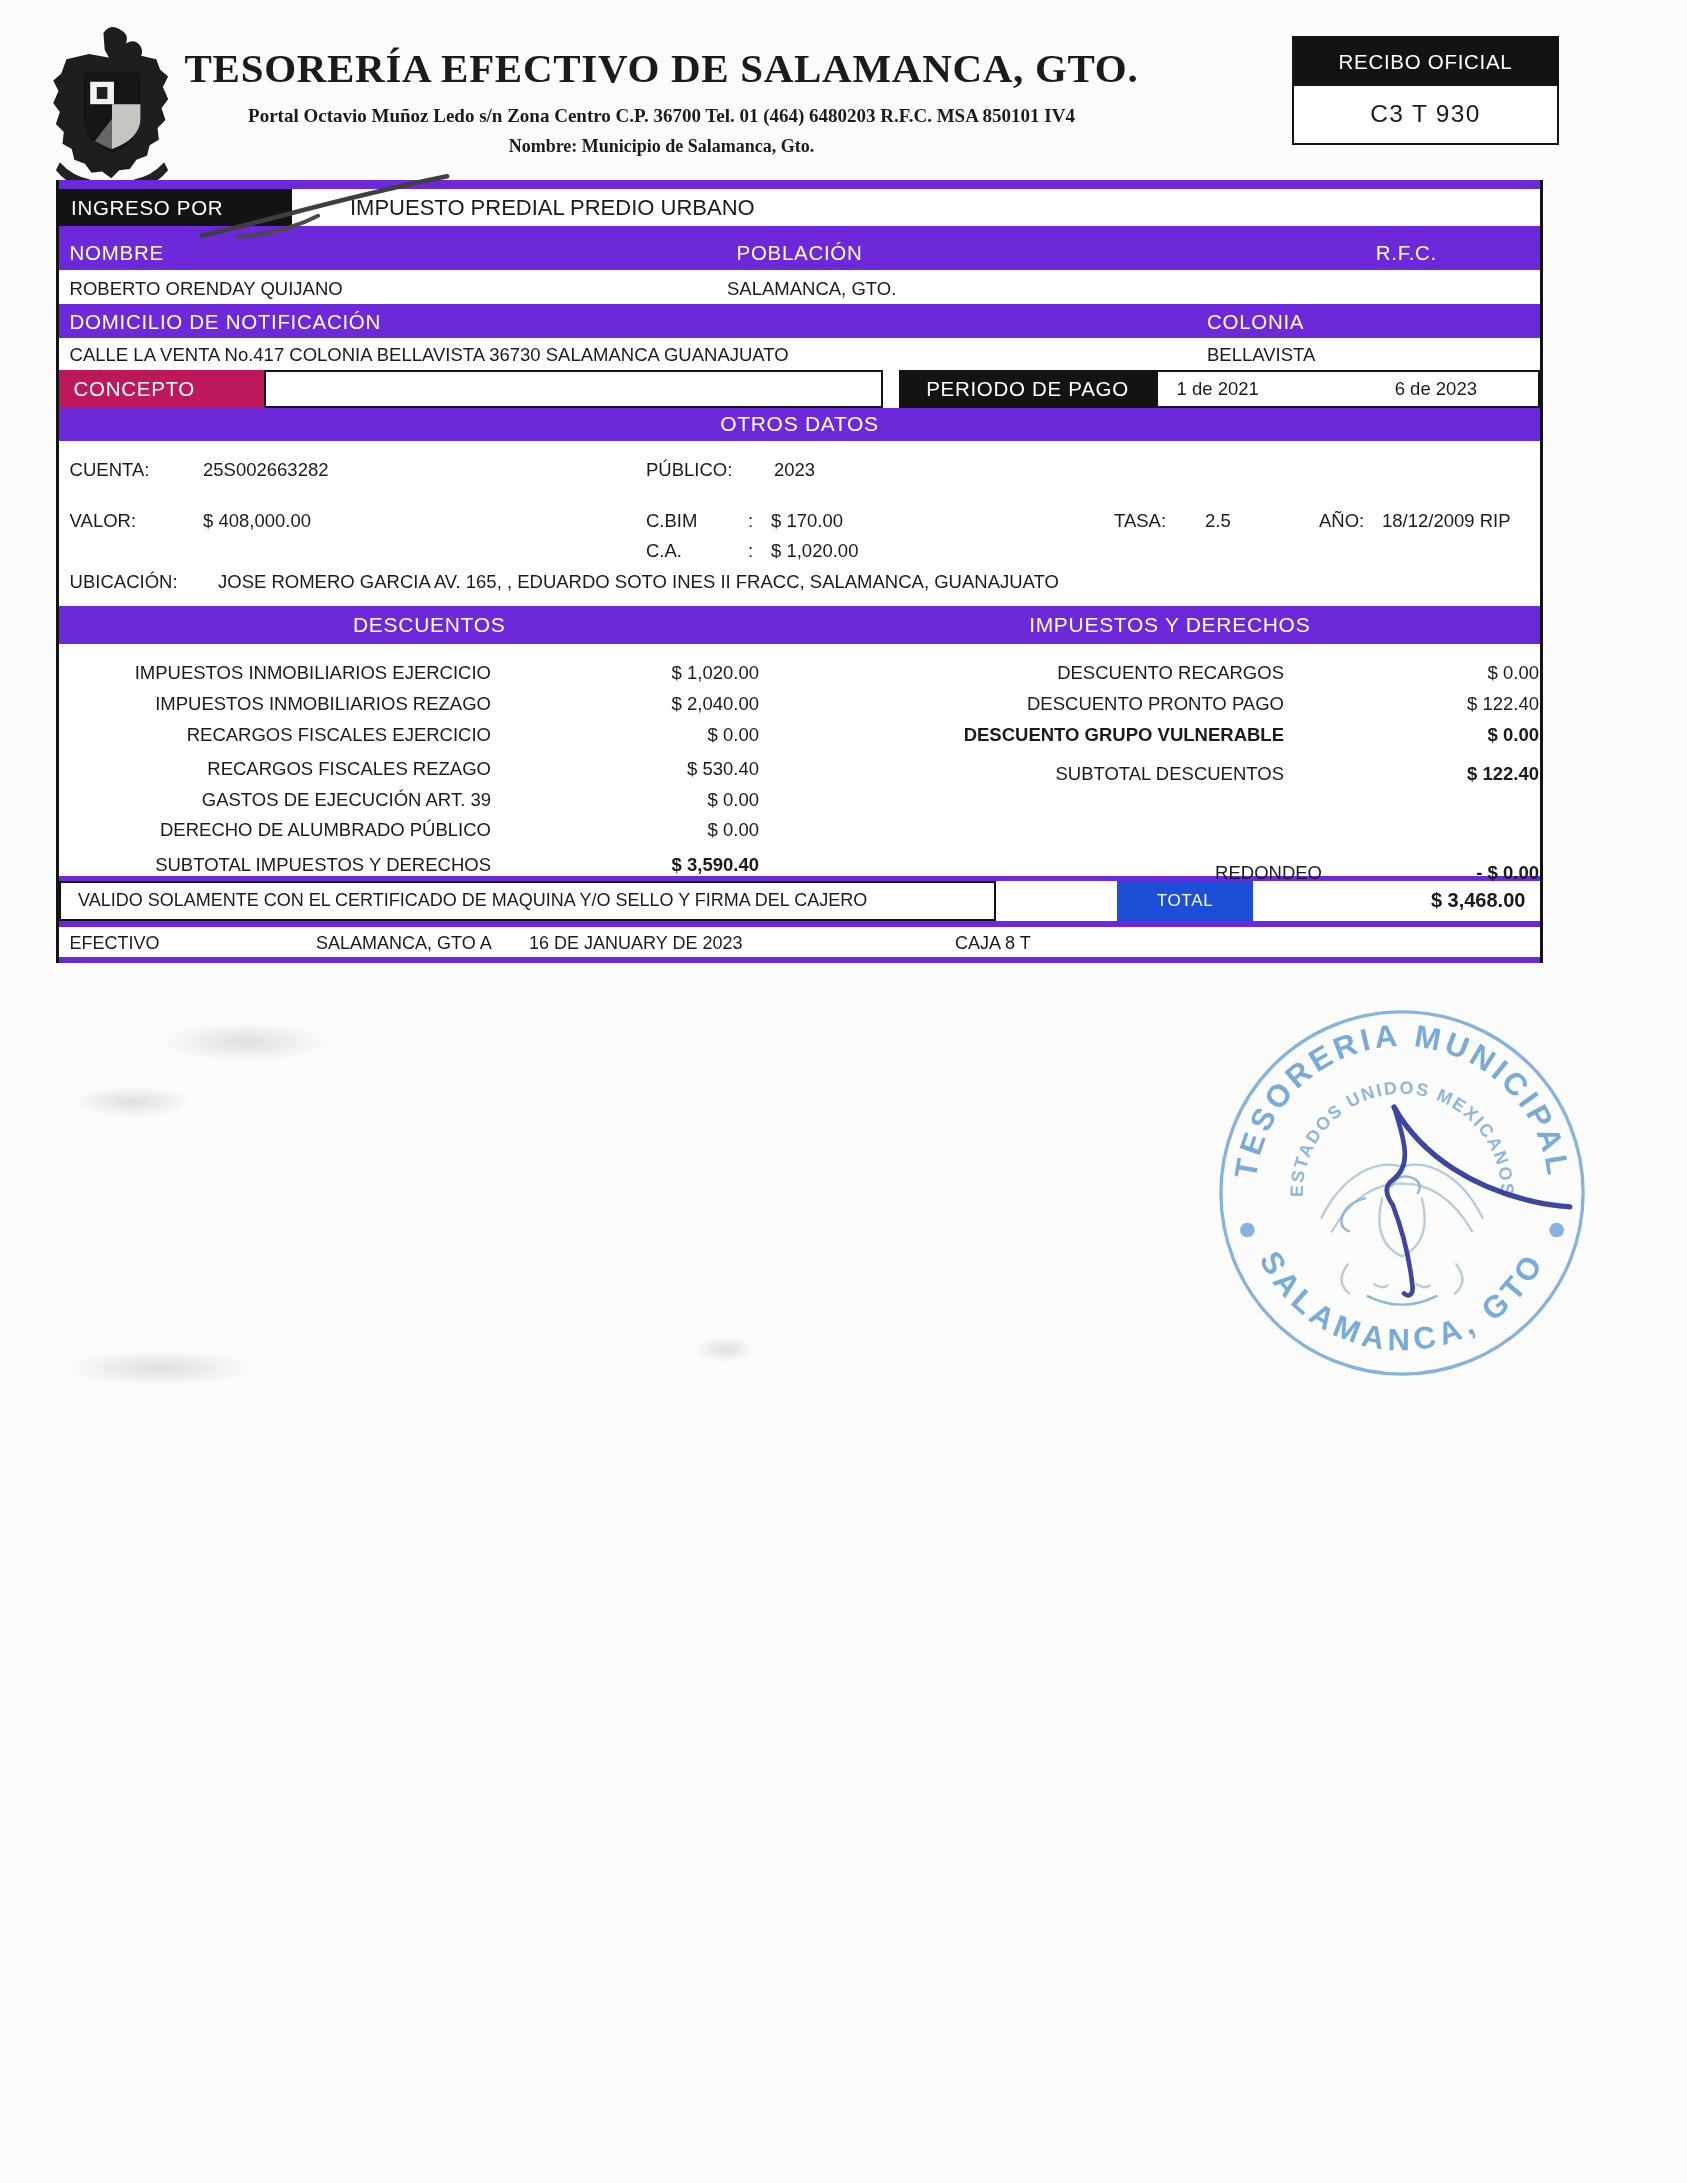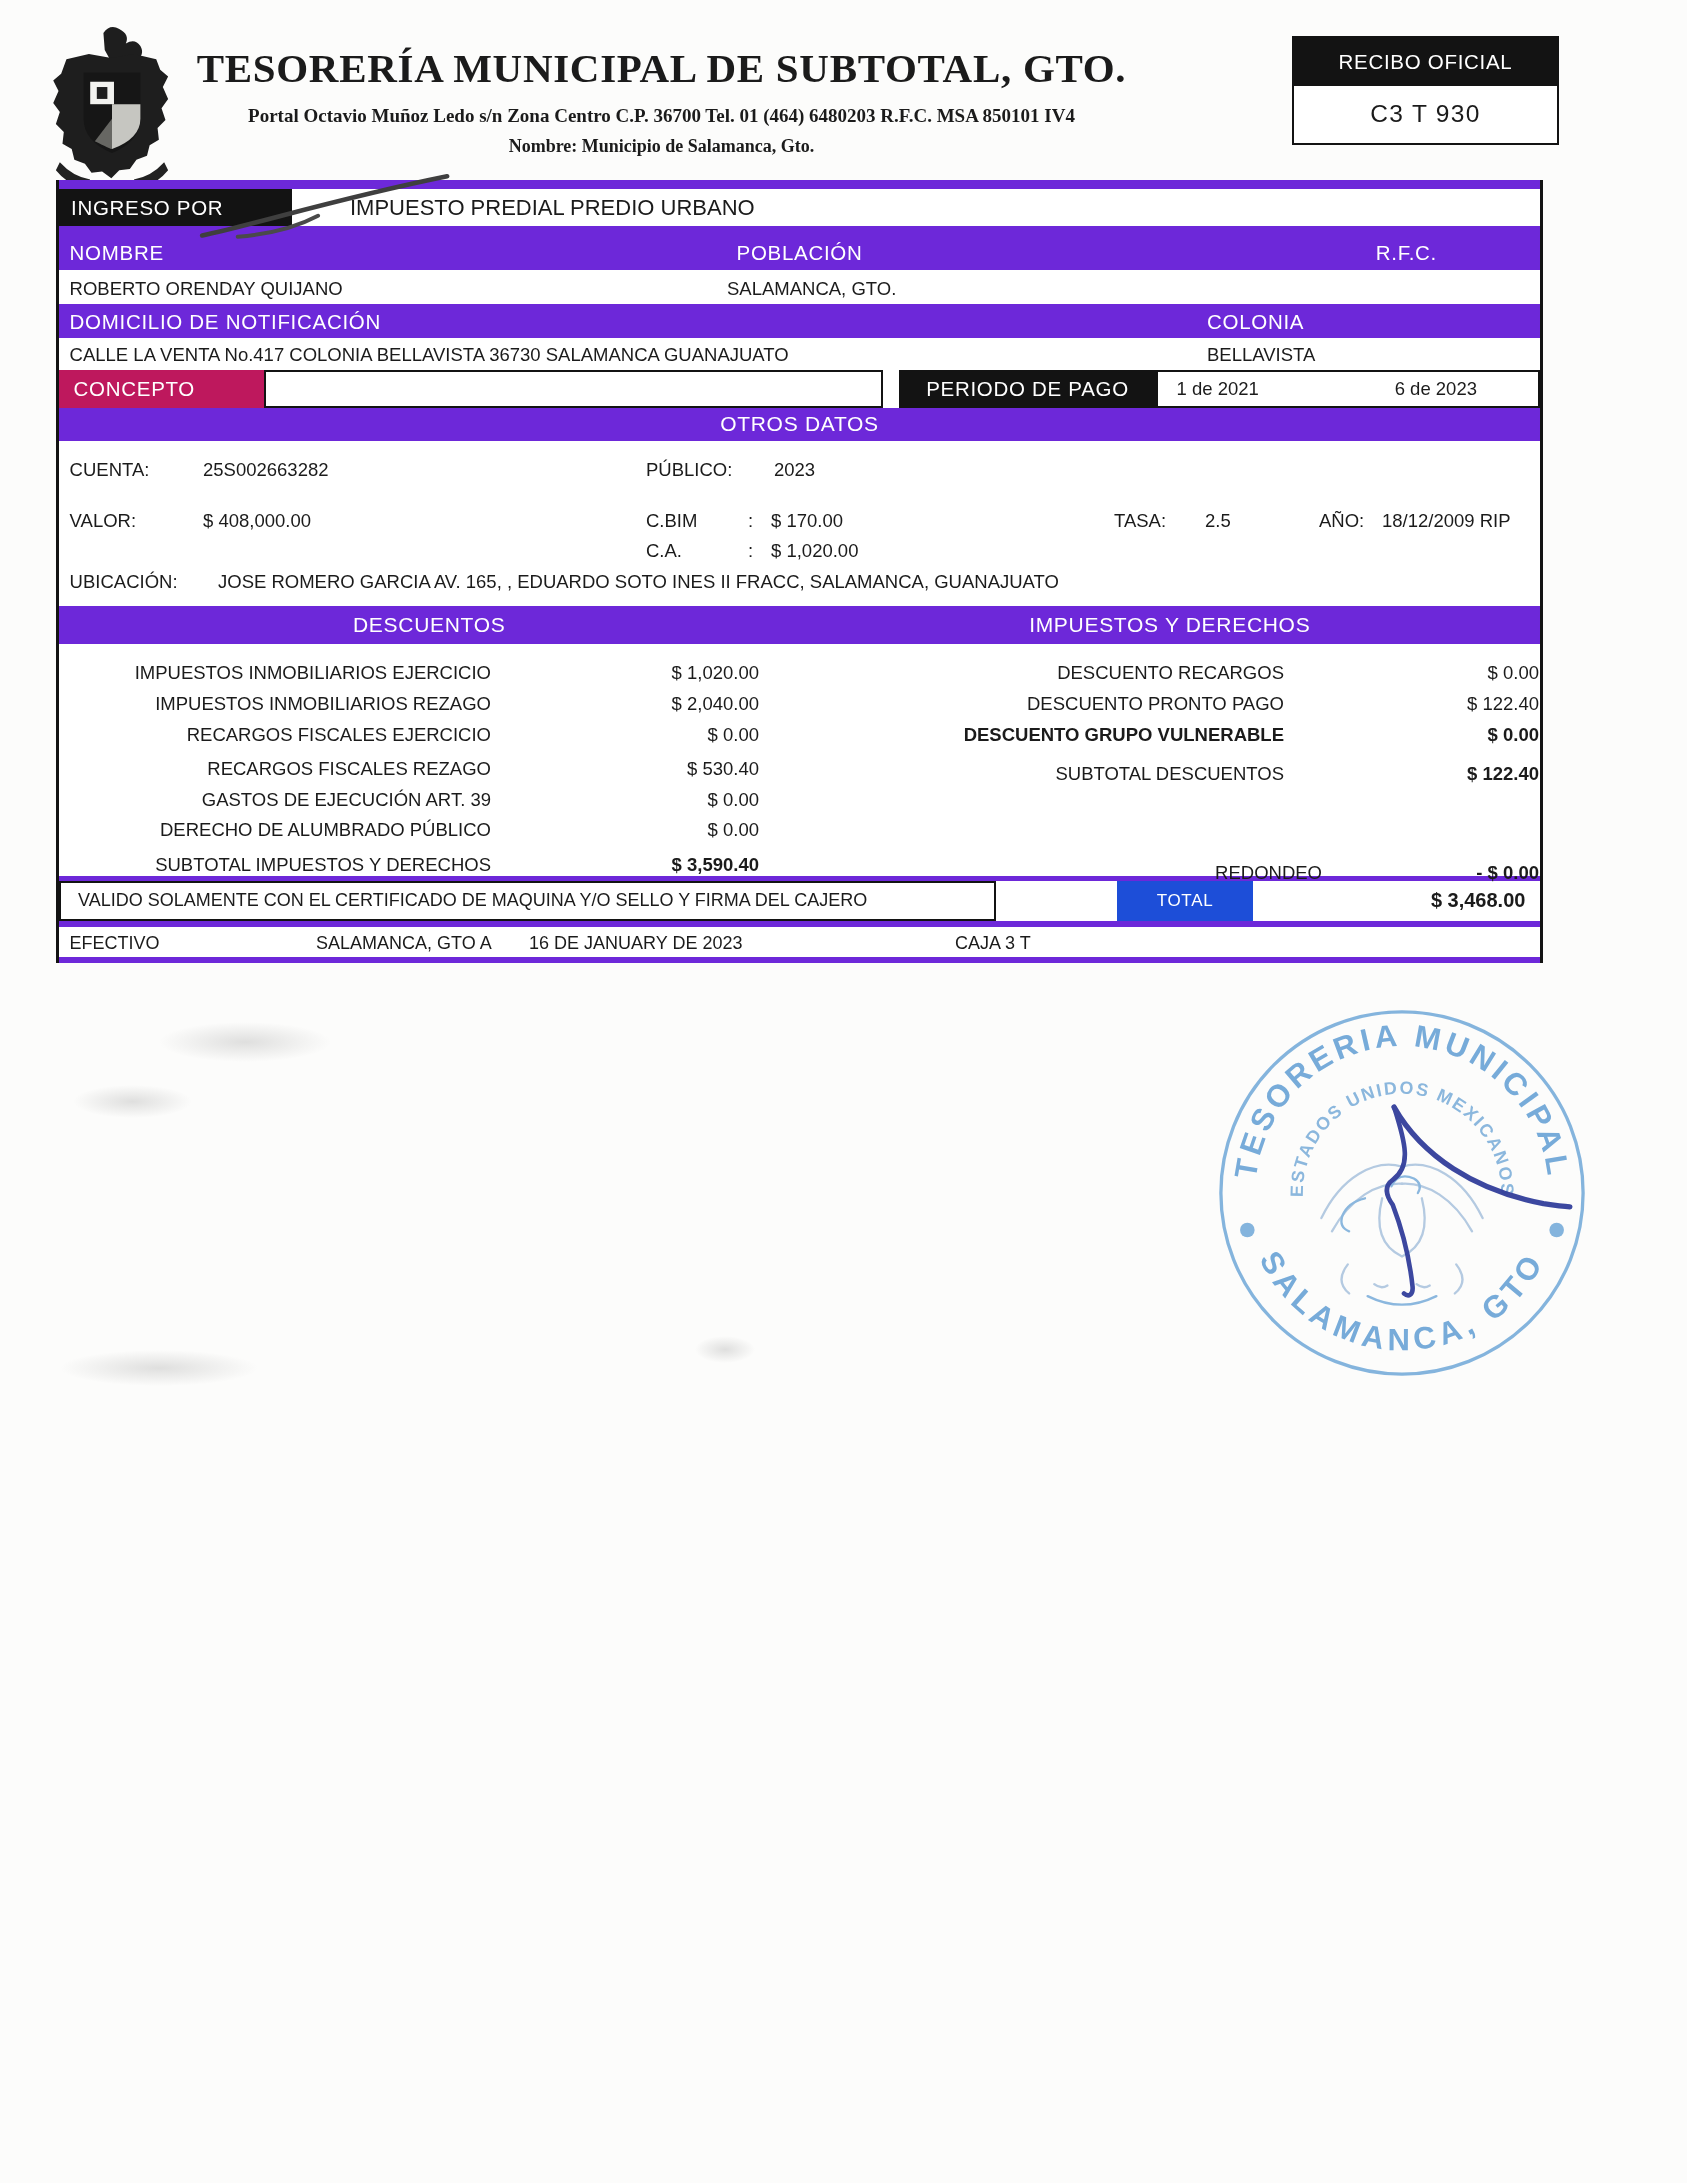--- a/index.html
+++ b/index.html
@@ -92,21 +92,21 @@
     </g>
     <path d="M66 78 h86 v70 q0 34 -43 52 q-43 -18 -43 -52 z" fill="#161616"></path>
     <rect x="76" y="92" width="36" height="34" fill="#f2f2ef"></rect>
     <rect x="86" y="100" width="16" height="18" fill="#1e1e1e"></rect>
     <path d="M109 126 h43 v22 q0 30 -43 46 z" fill="#d9d9d4" opacity="0.9"></path>
     <path d="M109 148 l-26 34 q24 12 26 12 z" fill="#8a8a84" opacity="0.7"></path>
     <path d="M30 214 q20 22 46 26 l-10 14 q-26 -8 -42 -28 z M188 214 q-20 22 -46 26 l10 14 q26 -8 42 -28 z" fill="#222"></path>
   </svg>
 
   <div class="head-text">
-    <div class="title">TESORERÍA MUNICIPAL DE SUBTOTAL, GTO.</div>
+    <div class="title">TESORERÍA EFECTIVO DE SALAMANCA, GTO.</div>
     <div class="addr">Portal Octavio Muñoz Ledo s/n Zona Centro C.P. 36700 Tel. 01 (464) 6480203 R.F.C. MSA 850101 IV4</div>
     <div class="nameline">Nombre: Municipio de Salamanca, Gto.</div>
   </div>
 
   <div class="receipt-box">
     <div class="rb-head">RECIBO OFICIAL</div>
     <div class="rb-num">C3 T 930</div>
   </div>
 
   <div class="content">
@@ -247,21 +247,21 @@
       <div class="t-lab wlab">TOTAL</div>
       <div class="t-val">$ 3,468.00</div>
     </div>
 
     <div class="bar bar-h10"></div>
 
     <div class="row row-efe">
       <span class="abs" style="left:10.6px;top:5.3px">EFECTIVO</span>
       <span class="abs" style="left:257px;top:5.3px">SALAMANCA, GTO A</span>
       <span class="abs" style="left:470px;top:5.3px">16 DE JANUARY DE 2023</span>
-      <span class="abs" style="left:896px;top:5.3px">CAJA 3 T</span>
+      <span class="abs" style="left:896px;top:5.3px">CAJA 8 T</span>
     </div>
 
     <div class="bar bar-h8"></div>
   </div>
 
   <svg class="stamp" viewBox="0 0 584 584">
     <defs>
       <path id="arcTop" d="M 70 292 A 222 222 0 0 1 514 292"></path>
       <path id="arcBottom" d="M 54 292 A 238 238 0 0 0 530 292"></path>
       <path id="arcInner" d="M 142 292 A 150 150 0 0 1 442 292"></path>

